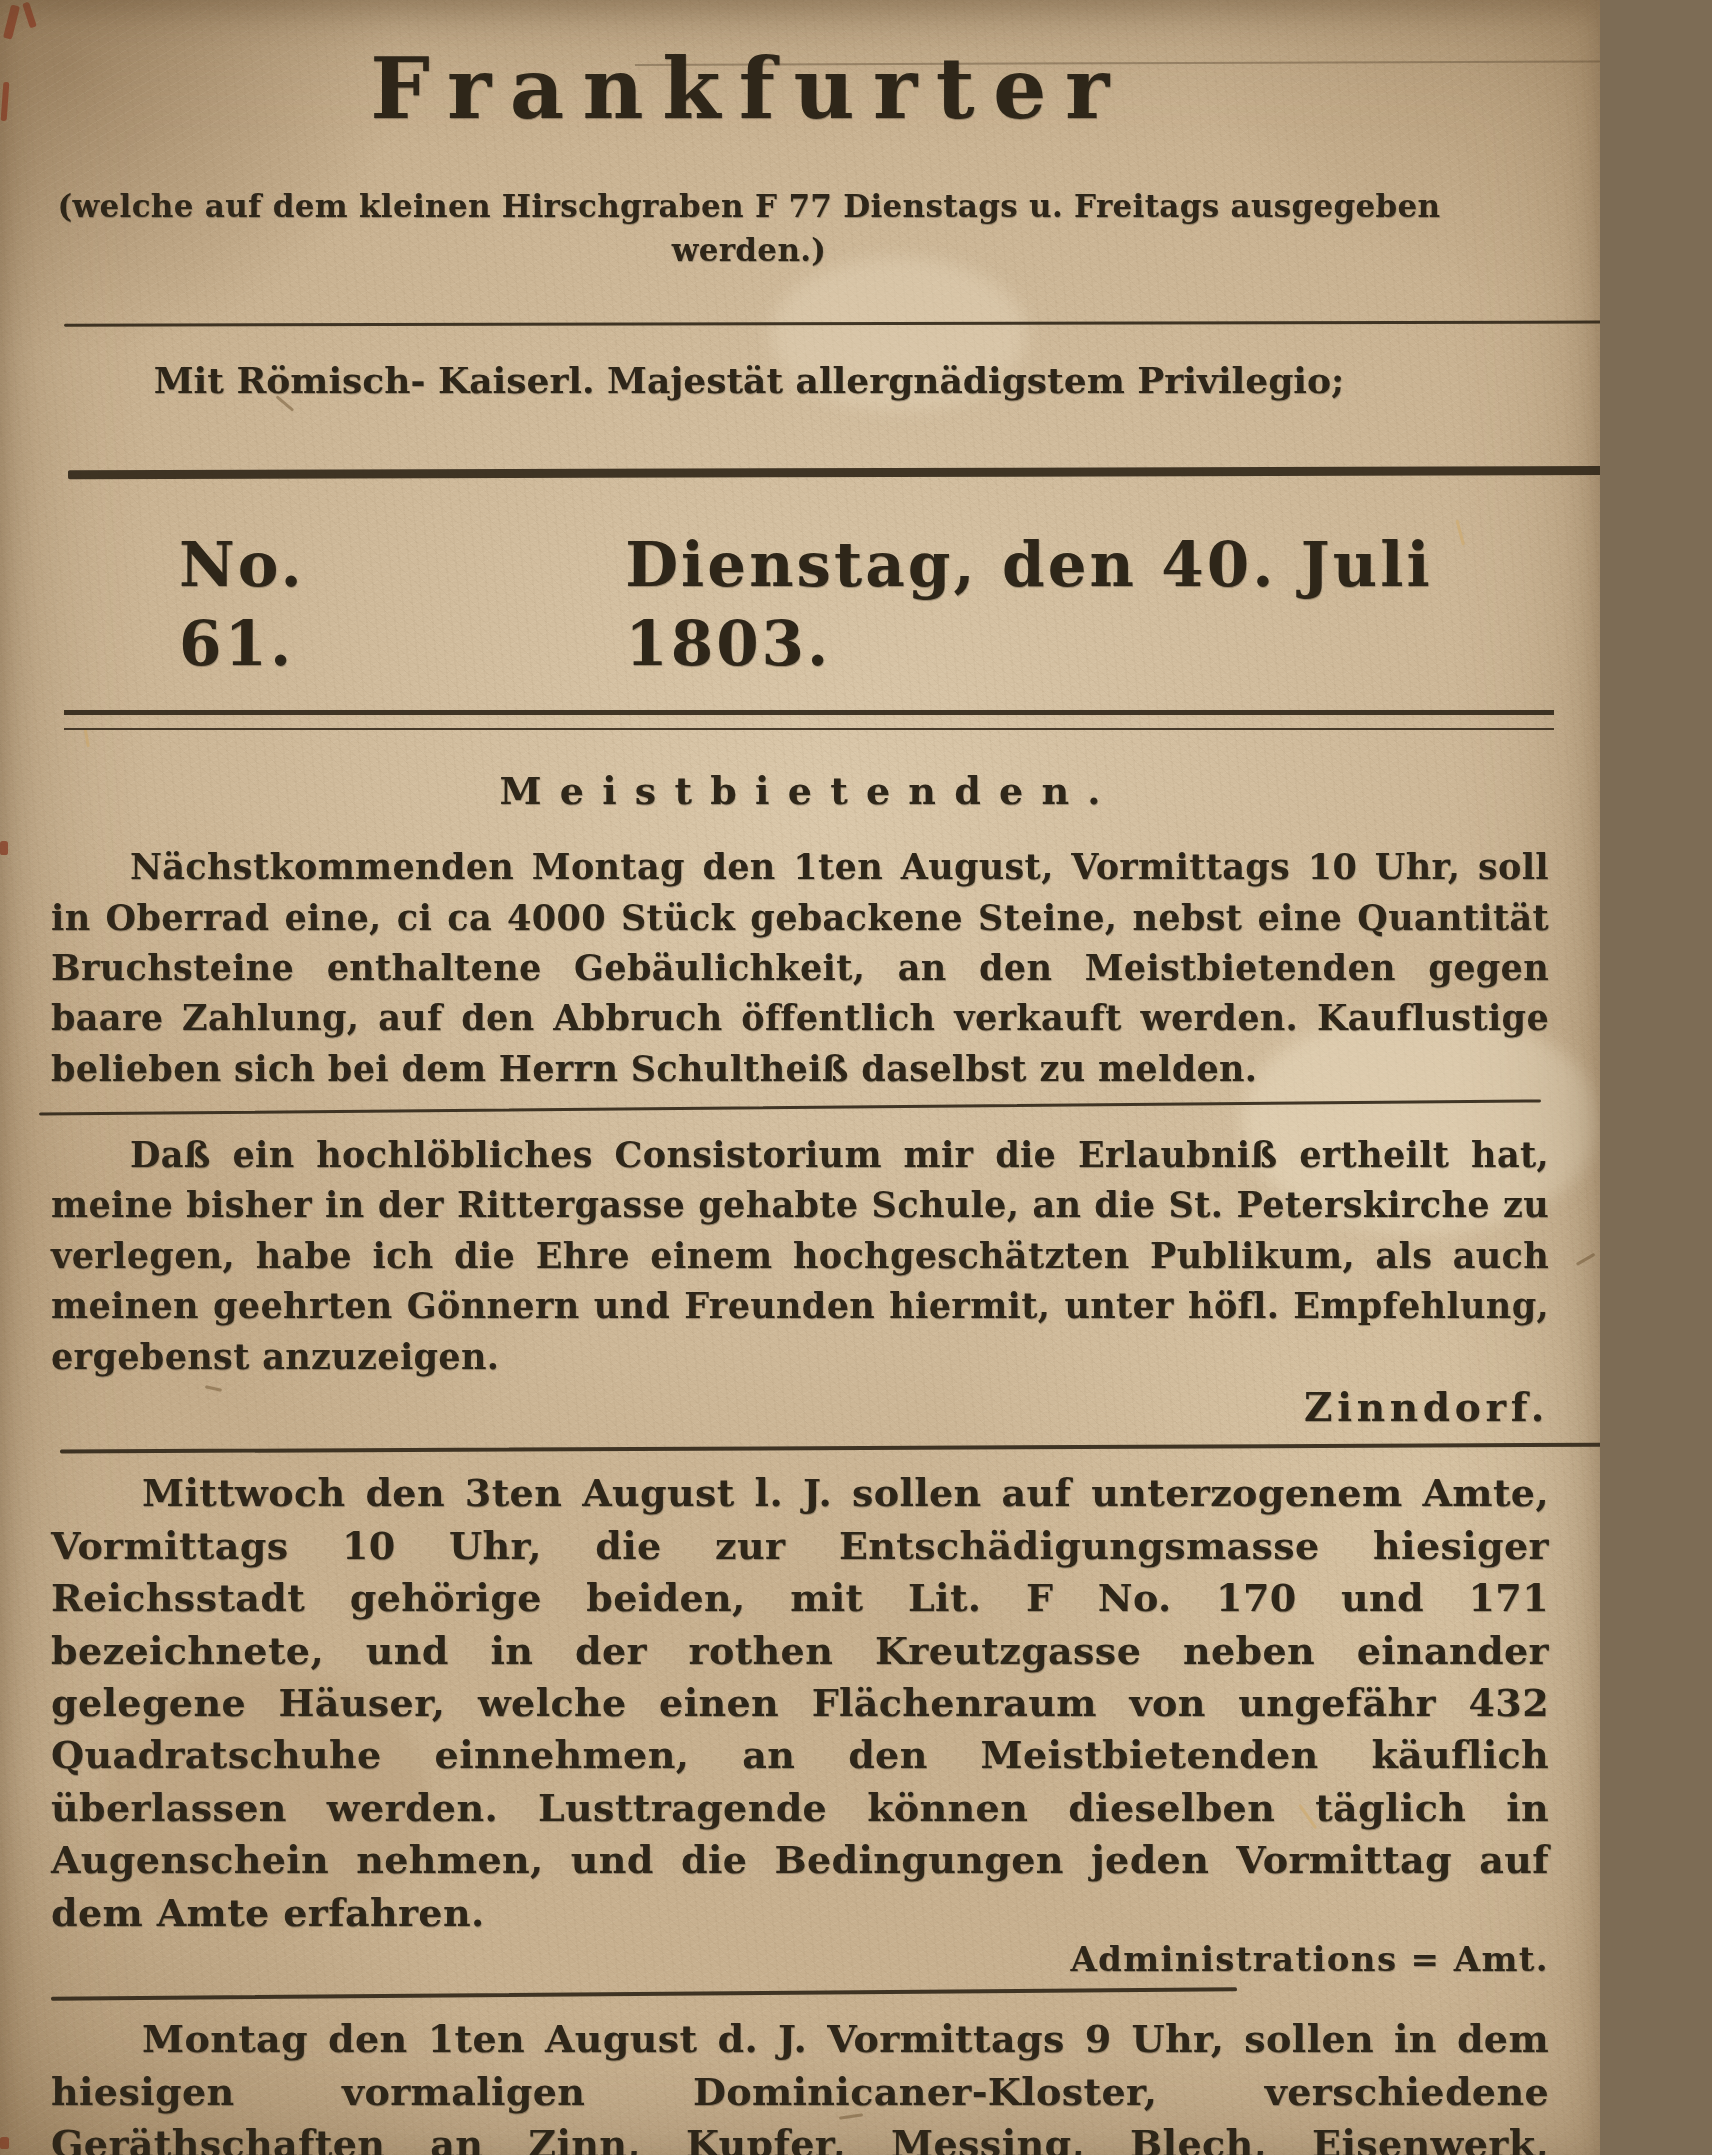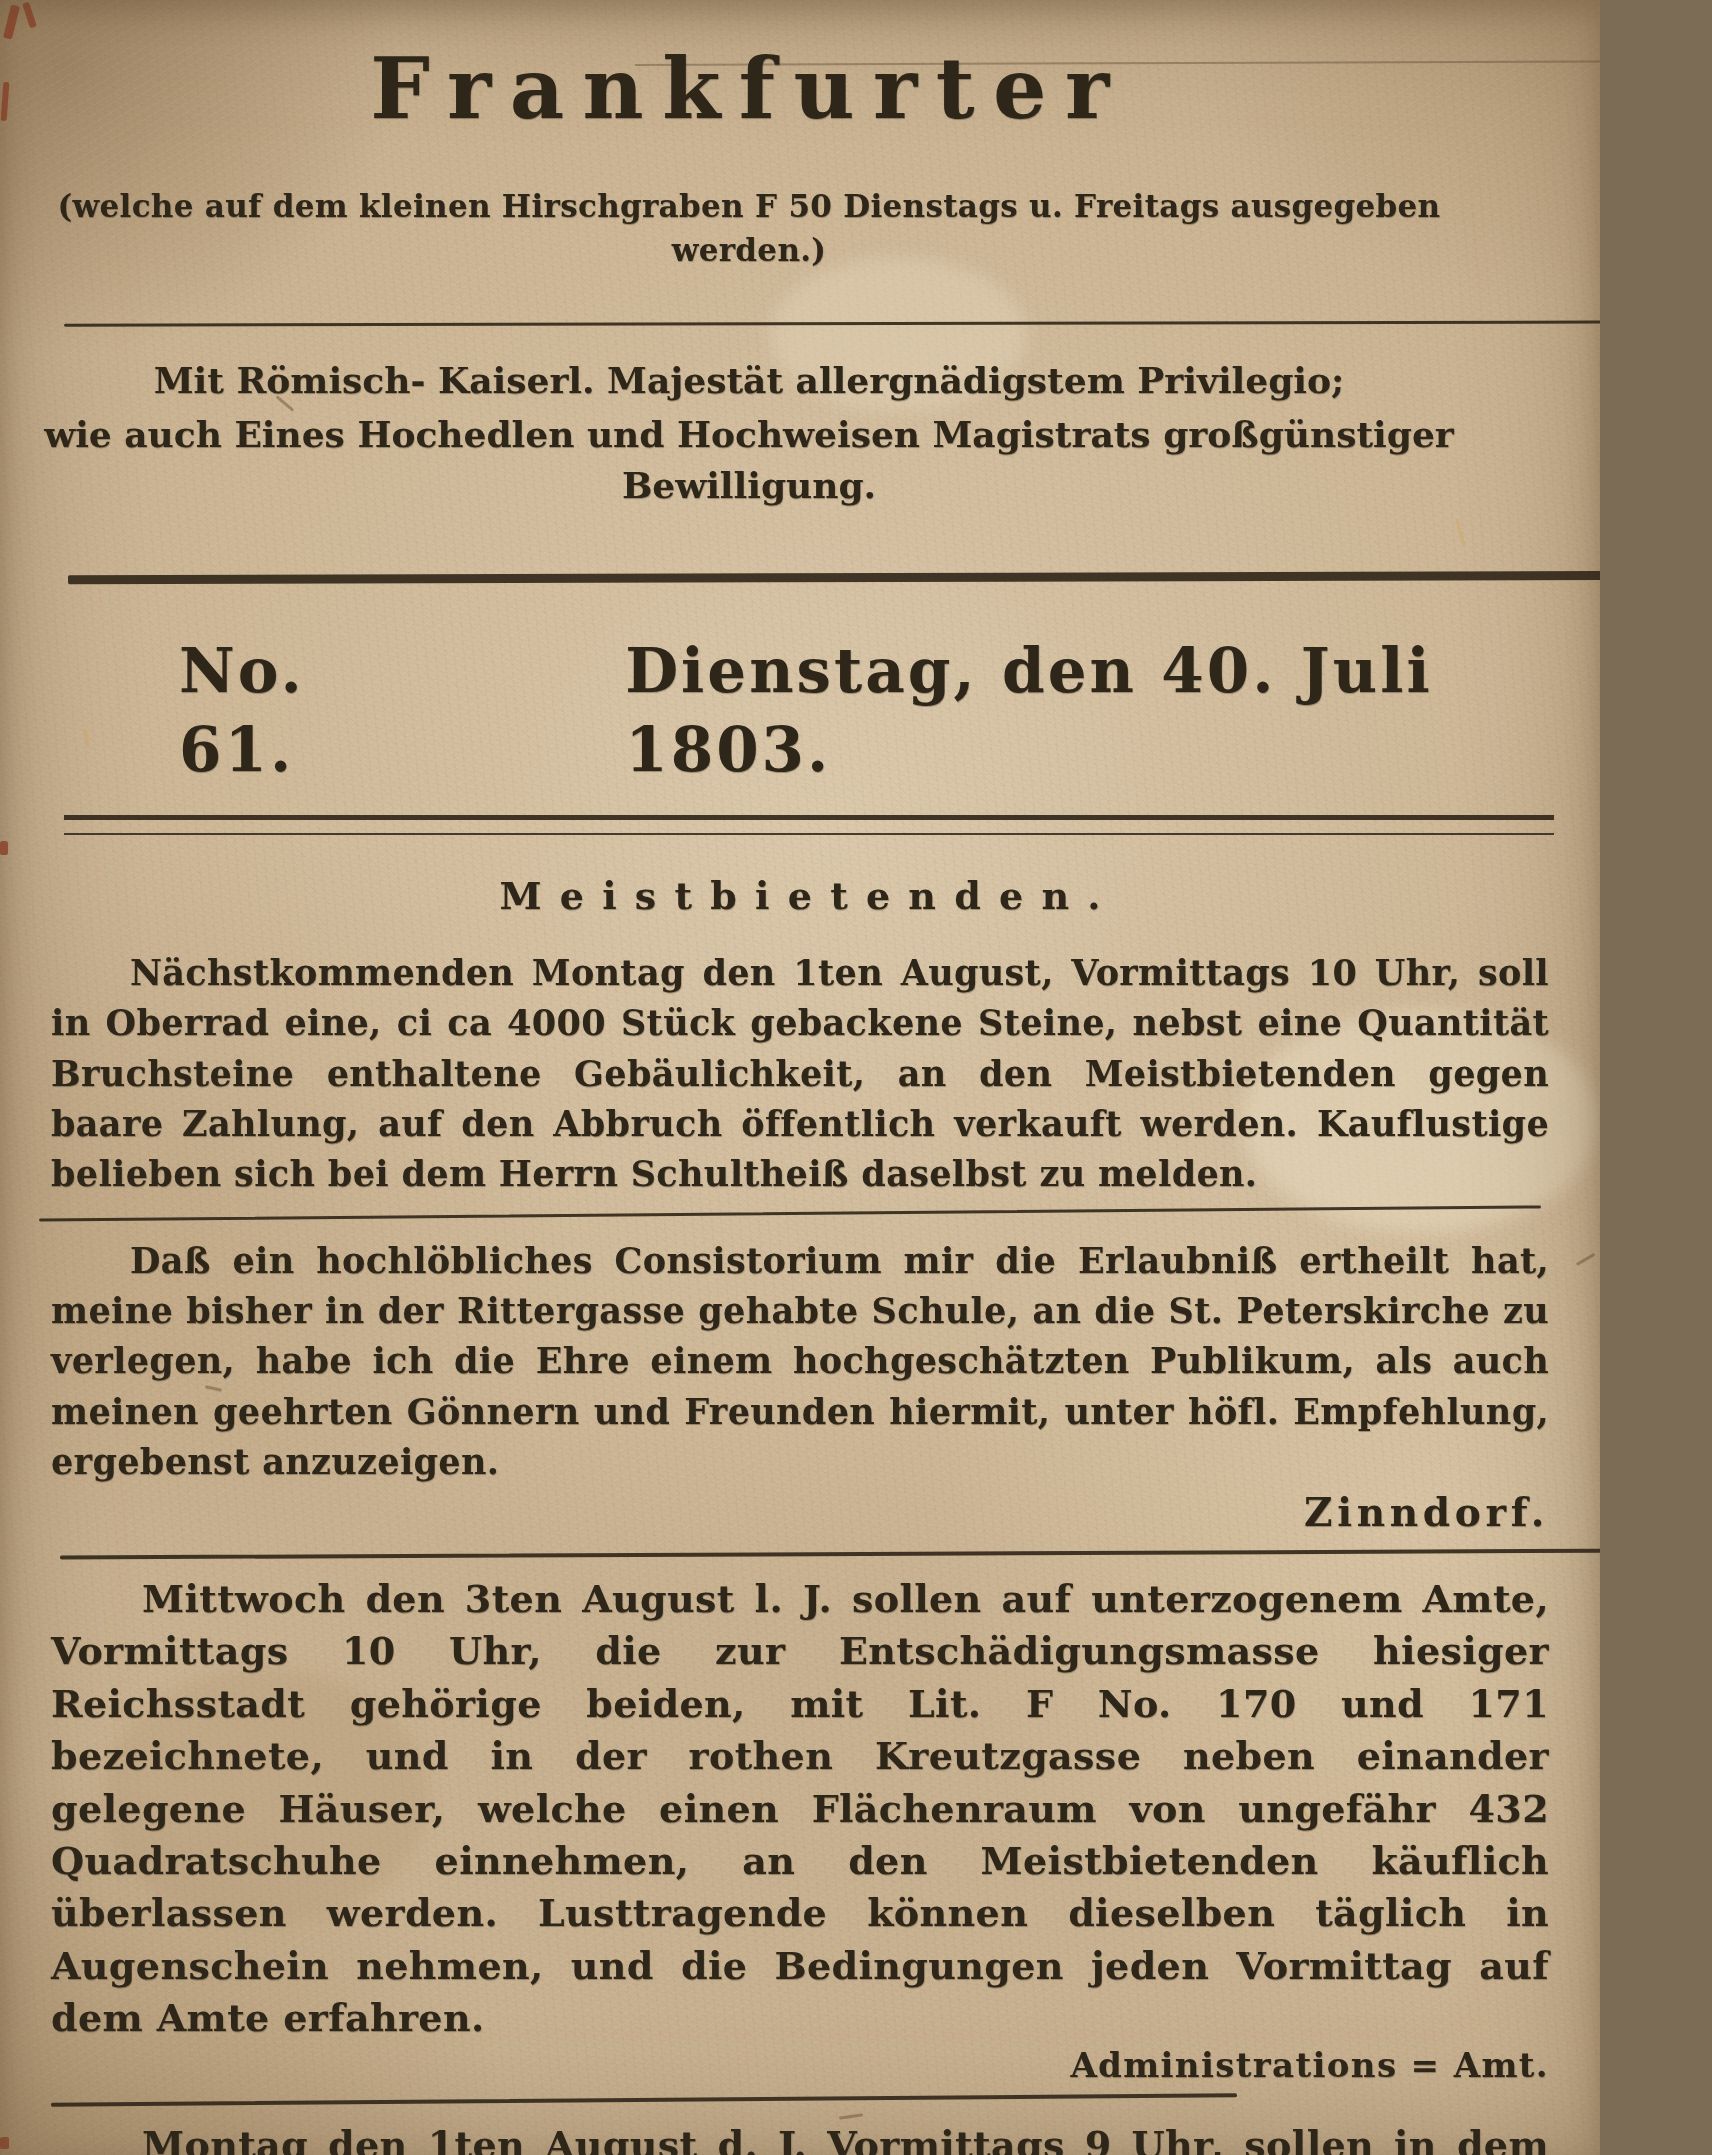--- a/index.html
+++ b/index.html
@@ -100,26 +100,25 @@
   <div class="speck light" style="left:1293px;top:1815px;width:29px;height:3.4px;transform:rotate(55deg);"></div>
   <div class="speck" style="left:205px;top:1387px;width:17px;height:2.6px;transform:rotate(12deg);"></div>
   <div class="speck" style="left:839px;top:2115px;width:24px;height:2.6px;transform:rotate(-8deg);"></div>
   <div class="speck light" style="left:77px;top:736px;width:19px;height:3.4px;transform:rotate(80deg);"></div>
   <div class="speck" style="left:1652px;top:899px;width:15.4px;height:2.6px;transform:rotate(65deg);"></div>
 
   <div class="sheet">
 
     <header>
       <h1 class="title1 ink tx">Frankfurter</h1>
-      <p class="subtitle ink tx">(welche auf dem kleinen Hirschgraben F 50 Dienstags u. Freitags ausgegeben werden.)</p>
+      <p class="subtitle ink tx">(welche auf dem kleinen Hirschgraben F 77 Dienstags u. Freitags ausgegeben werden.)</p>
 
       <div class="rule rule-thin"></div>
 
       <p class="privilege priv1 ink tx">Mit Römisch- Kaiserl. Majestät allergnädigstem Privilegio;</p>
-      <p class="privilege priv2 ink tx">wie auch Eines Hochedlen und Hochweisen Magistrats großgünstiger Bewilligung.</p>
 
       <div class="rule rule-thick"></div>
 
       <div class="issue-line ink tx">
         <span class="issue-no">No. 61.</span>
         <span class="issue-date">Dienstag, den 40. Juli 1803.</span>
       </div>
 
       <div class="rule-double"></div>
     </header>

